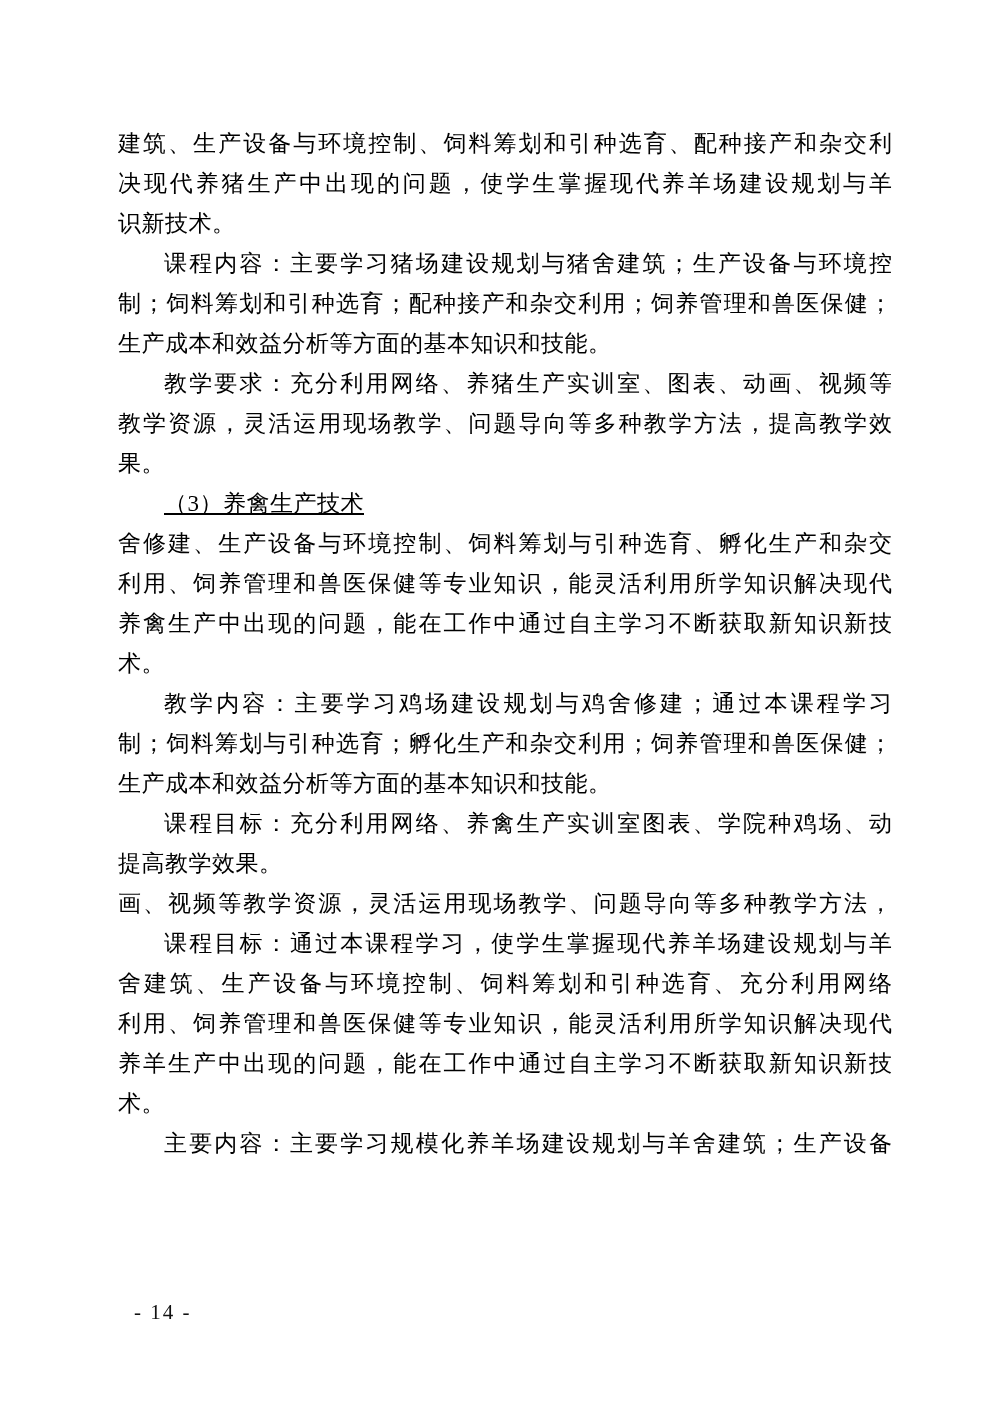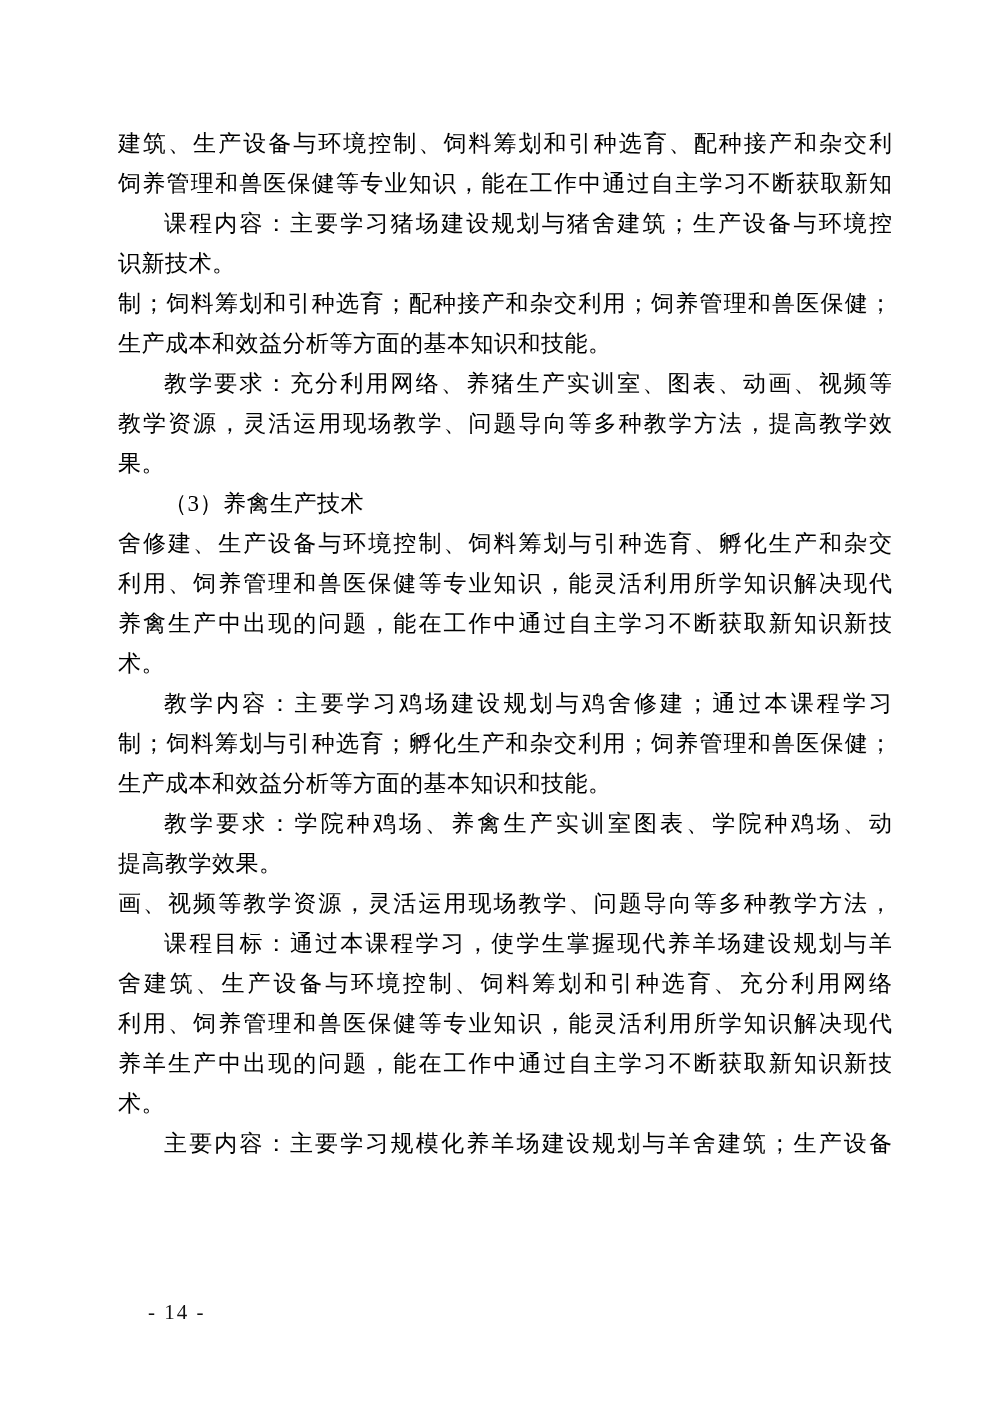--- a/index.html
+++ b/index.html
@@ -37,53 +37,54 @@
   .ln.last {
     text-align: left;
     text-align-last: left;
     letter-spacing: 0.5px;
   }
   .ln.heading {
     text-align: center;
     text-align-last: left;
     text-indent: 46px;
     letter-spacing: 0.5px;
+    text-decoration: underline;
   }
   .page-footer {
     position: absolute;
-    left: 148px;
+    left: 134px;
     top: 1300px;
     font-size: 21px;
     letter-spacing: 2px;
     color: #111111;
   }
 </style>
 </head>
 <body>
 
 <div class="page">
   <div class="text-block">
     <div class="ln">建筑、生产设备与环境控制、饲料筹划和引种选育、配种接产和杂交利</div>
-    <div class="ln">饲养管理和兽医保健等专业知识，能在工作中通过自主学习不断获取新知</div>
+    <div class="ln">决现代养猪生产中出现的问题，使学生掌握现代养羊场建设规划与羊</div>
+    <div class="ln last">识新技术。</div>
     <div class="ln first">课程内容：主要学习猪场建设规划与猪舍建筑；生产设备与环境控</div>
-    <div class="ln last">识新技术。</div>
     <div class="ln">制；饲料筹划和引种选育；配种接产和杂交利用；饲养管理和兽医保健；</div>
     <div class="ln last">生产成本和效益分析等方面的基本知识和技能。</div>
     <div class="ln first">教学要求：充分利用网络、养猪生产实训室、图表、动画、视频等</div>
     <div class="ln">教学资源，灵活运用现场教学、问题导向等多种教学方法，提高教学效</div>
     <div class="ln last">果。</div>
     <div class="ln heading">（3）养禽生产技术</div>
     <div class="ln">舍修建、生产设备与环境控制、饲料筹划与引种选育、孵化生产和杂交</div>
     <div class="ln">利用、饲养管理和兽医保健等专业知识，能灵活利用所学知识解决现代</div>
     <div class="ln">养禽生产中出现的问题，能在工作中通过自主学习不断获取新知识新技</div>
     <div class="ln last">术。</div>
     <div class="ln first">教学内容：主要学习鸡场建设规划与鸡舍修建；通过本课程学习</div>
     <div class="ln">制；饲料筹划与引种选育；孵化生产和杂交利用；饲养管理和兽医保健；</div>
     <div class="ln last">生产成本和效益分析等方面的基本知识和技能。</div>
-    <div class="ln first">教学要求：学院种鸡场、养禽生产实训室图表、学院种鸡场、动</div>
+    <div class="ln first">课程目标：充分利用网络、养禽生产实训室图表、学院种鸡场、动</div>
     <div class="ln last">提高教学效果。</div>
     <div class="ln">画、视频等教学资源，灵活运用现场教学、问题导向等多种教学方法，</div>
     <div class="ln first">课程目标：通过本课程学习，使学生掌握现代养羊场建设规划与羊</div>
     <div class="ln">舍建筑、生产设备与环境控制、饲料筹划和引种选育、充分利用网络</div>
     <div class="ln">利用、饲养管理和兽医保健等专业知识，能灵活利用所学知识解决现代</div>
     <div class="ln">养羊生产中出现的问题，能在工作中通过自主学习不断获取新知识新技</div>
     <div class="ln last">术。</div>
     <div class="ln first">主要内容：主要学习规模化养羊场建设规划与羊舍建筑；生产设备</div>
   </div>
 

